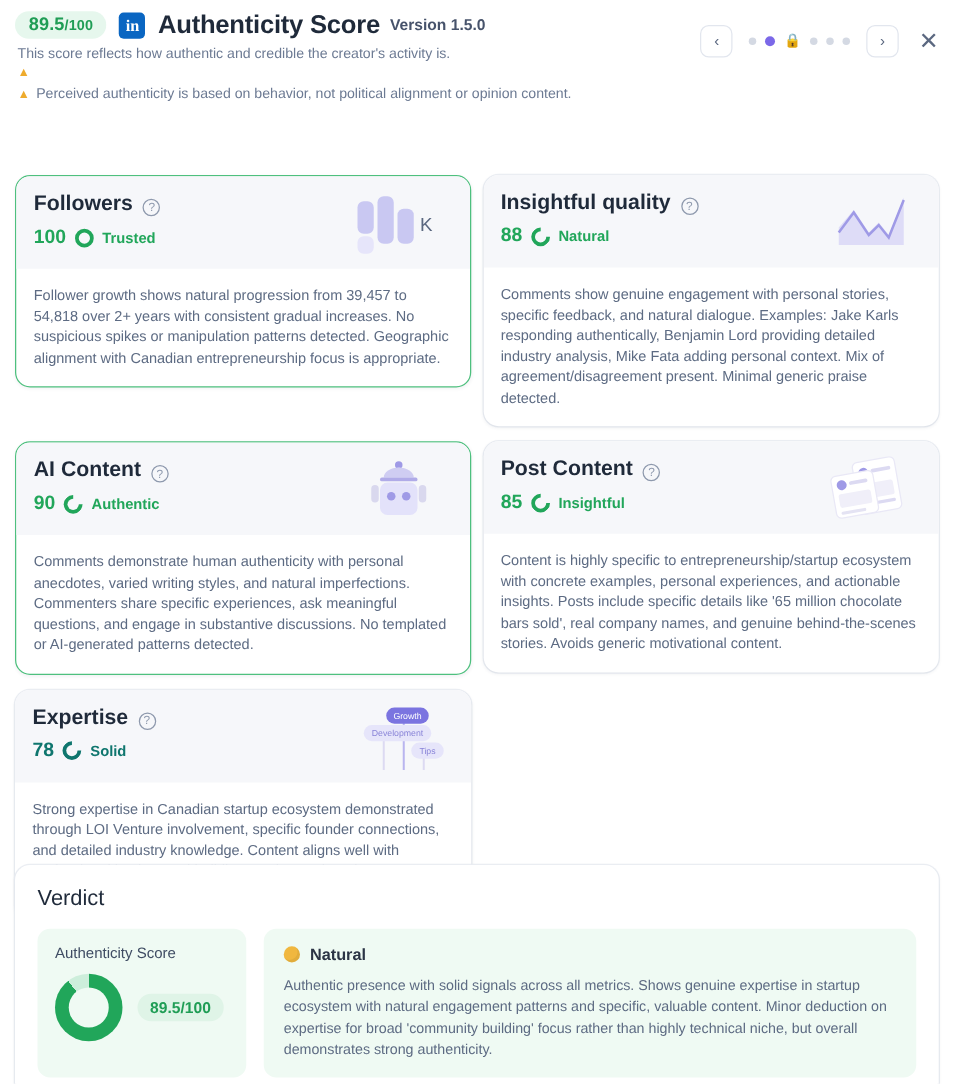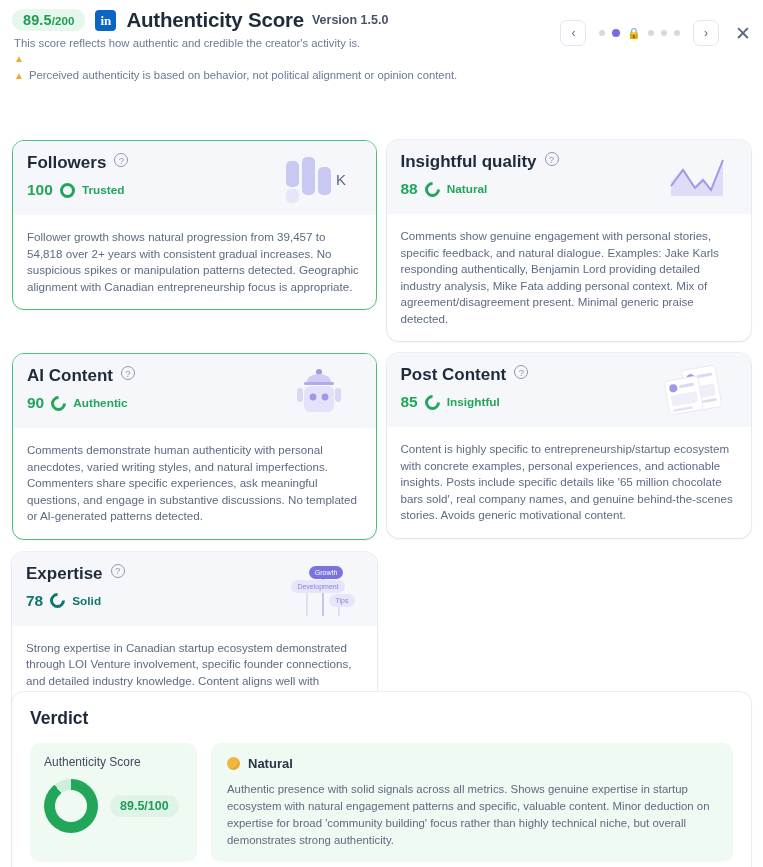--- a/index.html
+++ b/index.html
@@ -70,21 +70,21 @@
     background:#fff; border-radius: 12px; overflow:hidden;
     box-shadow: 0 1px 3px rgba(30,40,70,.07), 0 0 0 1px rgba(235,238,244,.9);
     padding-bottom: 14px;
   }
   .card.pass { box-shadow: 0 1px 3px rgba(30,40,70,.06); border:1.5px solid #4ec07e; }
   .card-head {
     background:#f6f7fa; padding: 12px 14px 11px 14px;
     display:flex; justify-content:space-between; align-items:flex-start;
     position:relative; min-height: 74px;
   }
-  .card-title { font-size: 17px; font-weight: 700; color:#1f2a3a; display:flex; align-items:flex-start; gap:8px;}
+  .card-title { font-size: 17px; font-weight: 700; color:#1f2a3a; display:flex; align-items:flex-end; gap:8px;}
   .help-ico {
     width:14px;height:14px;border-radius:50%;border:1.3px solid #8e99ad;
     color:#8e99ad; font-size:9.5px; display:inline-flex;align-items:center;justify-content:center;
     font-weight:400; cursor:pointer;
   }
   .score-row { display:flex; align-items:center; gap:7px; margin-top: 8px; }
   .score-num { font-size: 15.5px; font-weight: 700; }
   .score-label { font-size: 11.8px; font-weight: 700; }
   .ring { width:15px;height:15px;border-radius:50%; border:3px solid currentColor; }
   .ring.gap { border-top-color: transparent; transform: rotate(45deg); }
@@ -94,21 +94,21 @@
   .card-ico { position:absolute; right:14px; top:12px; width: 86px; height:54px; }
   .card-body { padding: 14px 14px 0 14px; font-size: 11.6px; line-height: 16.5px; color:#5d6b83; }
 
   
   .verdict {
     position:absolute; left:12px; top:692px; width:739px;
     background:#fff; border-radius: 12px;
     box-shadow: 0 1px 3px rgba(30,40,70,.07), 0 0 0 1px rgba(235,238,244,.9);
     padding: 16px 18px 18px 18px;
   }
-  .verdict-title { font-size: 17.5px; font-weight: 700; color:#1f2a3a; }
+  .verdict-title { font-size: 17.5px; font-weight: 400; color:#1f2a3a; }
   .verdict-row { display:flex; gap: 14px; margin-top: 14px; }
   .vscore {
     background:#effaf3; border-radius: 10px; padding: 12px 14px 14px 14px;
     width: 167px; flex: 0 0 167px;
   }
   .vscore-label { font-size: 12px; color:#3f4c63; }
   .donut-row { display:flex; align-items:center; gap: 12px; margin-top: 10px; }
   .donut {
     width: 54px; height:54px; border-radius:50%;
     background: conic-gradient(#22a95b 0 89.5%, #cdeedb 89.5% 100%);
@@ -127,21 +127,21 @@
   .vtext-body { font-size: 11.4px; line-height: 17px; color:#5d6b83; margin-top:10px; }
 </style>
 </head>
 <body>
 
 <div class="page">
 
   <div class="header">
     <div class="title-row">
       <div class="score-pill">
-        <span>89.5</span><span class="den">/200</span>
+        <span>89.5</span><span class="den">/100</span>
       </div>
       <div class="li-badge">
           <span>in</span>
         </div>
       <div class="app-title">Authenticity Score</div>
       <div class="app-version">Version 1.5.0</div>
     </div>
     <div class="subtitle">This score reflects how authentic and credible the creator's activity is.</div>
     <div class="notice">
       <span class="warn-ico">▲</span>

